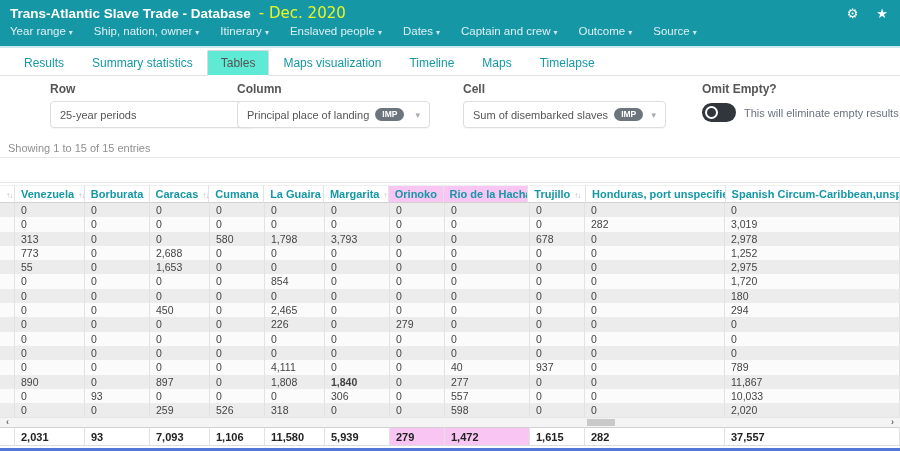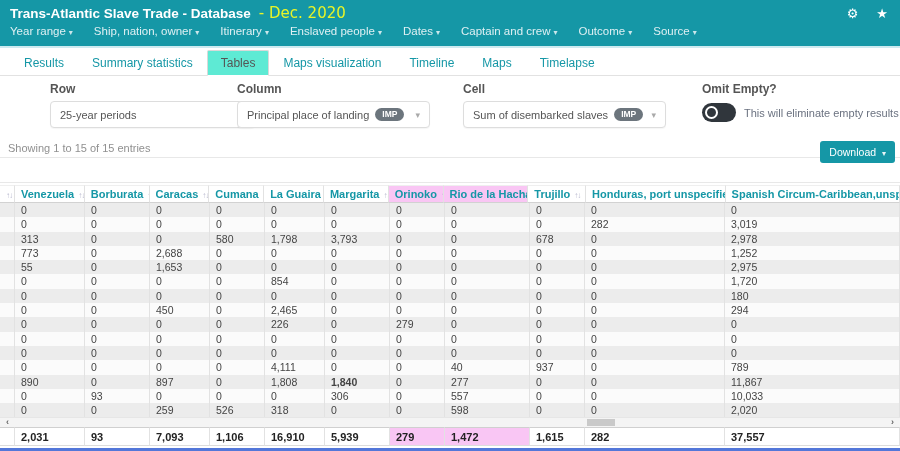--- a/index.html
+++ b/index.html
@@ -130,24 +130,20 @@
         <span class="omit-desc">This will eliminate empty results in the table.</span>
       </div>
     </div>
   </div>
 
   <div class="annotation-zone">
     <div class="divider d1"></div>
     <div class="divider d2"></div>
     <div class="showing">Showing 1 to 15 of 15 entries</div>
     <div class="red-notes" id="red-notes"></div>
-    <div class="download-btn">
-      <span>Download</span>
-      <span class="caret">▾</span>
-    </div>
   </div>
 
   <div class="grid" id="grid">
       <div class="grow ghead">
         <div class="cell" style="width: 15px; padding-left: 2px;"><span class="sort">↑↓</span></div>
         <div class="cell" style="width: 70px;"><span>Venezuela</span><span class="sort">↑↓</span></div>
         <div class="cell" style="width: 65px;"><span>Borburata</span><span class="sort">↑↓</span></div>
         <div class="cell" style="width: 60px;"><span>Caracas</span><span class="sort">↑↓</span></div>
         <div class="cell" style="width: 55px;"><span>Cumana</span><span class="sort">↑↓</span></div>
         <div class="cell" style="width: 60px;"><span>La Guaira</span></div>
@@ -372,21 +368,21 @@
         <span class="scroll-arrow left">‹</span>
         <span class="scroll-arrow right">›</span>
         <div class="scroll-thumb"></div>
       </div>
       <div class="grow gfoot">
         <div class="cell" style="width: 15px;"></div>
         <div class="cell" style="width: 70px;">2,031</div>
         <div class="cell" style="width: 65px;">93</div>
         <div class="cell" style="width: 60px;">7,093</div>
         <div class="cell" style="width: 55px;">1,106</div>
-        <div class="cell" style="width: 60px;">16,910</div>
+        <div class="cell" style="width: 60px;">11,580</div>
         <div class="cell" style="width: 65px;">5,939</div>
         <div class="cell hl" style="width: 55px;">279</div>
         <div class="cell hl" style="width: 85px;">1,472</div>
         <div class="cell" style="width: 55px;">1,615</div>
         <div class="cell" style="width: 140px;">282</div>
         <div class="cell" style="width: 175px;">37,557</div>
       </div>
     </div>
 
   <div class="bottom-line"></div>

